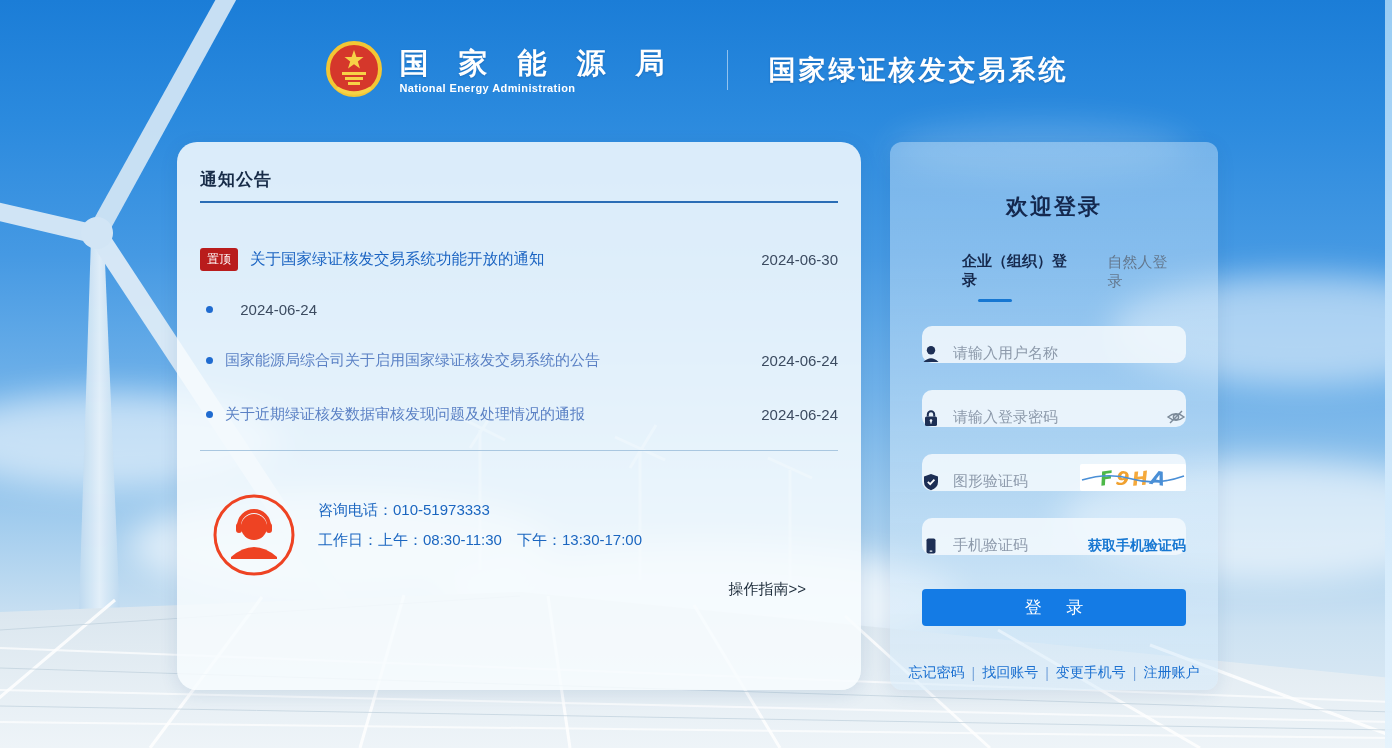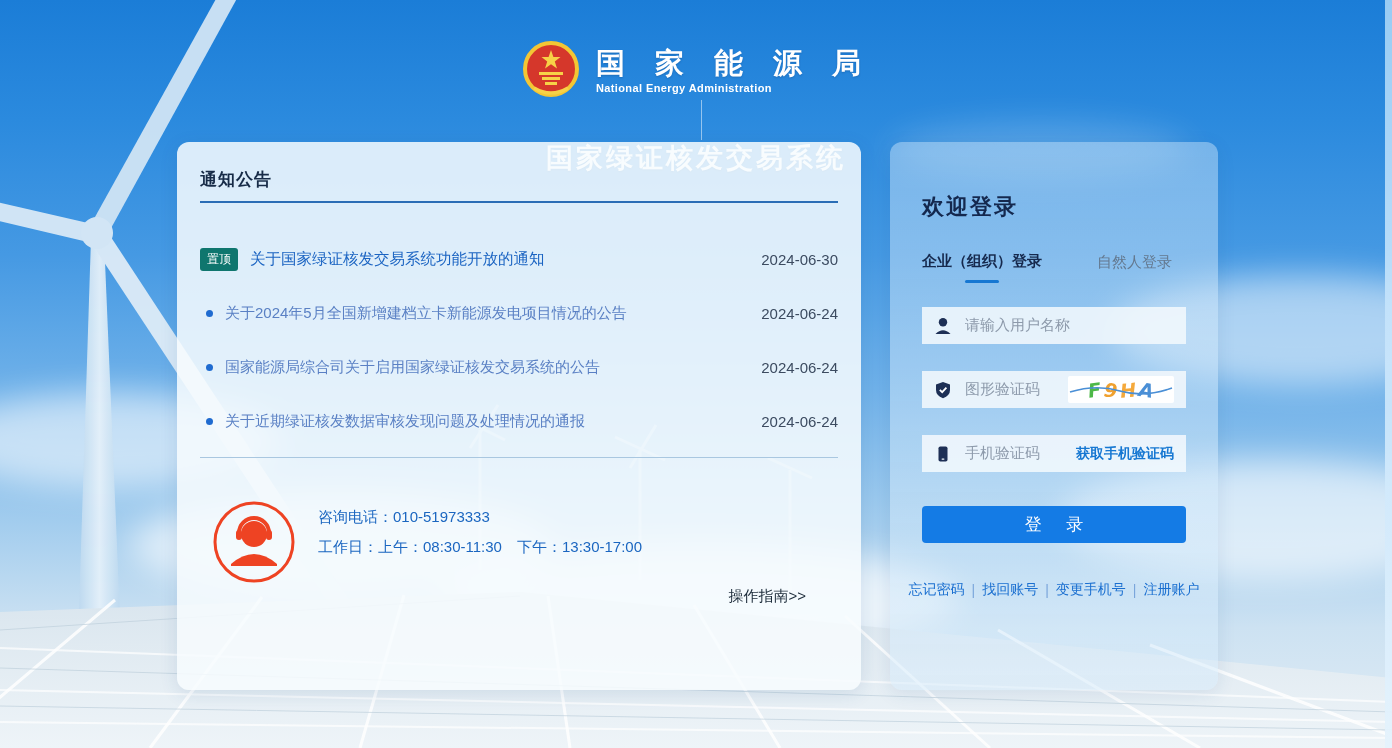--- a/index.html
+++ b/index.html
@@ -9,65 +9,65 @@
     position:relative;
     background:linear-gradient(180deg,#1b7dd7 0%,#2b8ade 16%,#4599e3 34%,#6fb1e9 52%,#a3cdee 70%,#cde2f2 84%,#e2edf5 100%);
   }
   
   .bg-svg { position:absolute; inset:0; pointer-events:none; }
   .right-strip { position:absolute; right:0; top:0; width:7px; height:748px;
     background:linear-gradient(180deg,#9fd0f5,#c3e2fa 40%,#e4f2fc); opacity:.95; }
 
   
   .header { position:absolute; top:40px; left:0; width:100%;
-    display:flex; justify-content:center; align-items:center; gap:0; color:#fff;flex-direction:column; }
+    display:flex; justify-content:center; align-items:center; gap:11px; color:#fff; }
   .brand { display:flex; align-items:center; }
   .emblem { width:62px; height:60px; margin-right:14px; }
   .org-names { display:flex; flex-direction:column; }
   .org-name { font-size:29px; font-weight:bold; letter-spacing:11px; line-height:32px; white-space:nowrap;
     text-shadow:0 1px 2px rgba(0,40,90,.25); }
   .org-name-en { font-size:11px; font-weight:bold; letter-spacing:.4px; margin-top:3px; }
   .head-divider { width:1px; height:40px; background:rgba(255,255,255,.5); margin:0 30px 0 40px; }
   .system-name { font-size:27px; font-weight:bold; letter-spacing:3px; text-shadow:0 1px 2px rgba(0,40,90,.25); }
 
   
   .notice-panel { position:absolute; left:177px; top:142px; width:684px; height:548px;
-    background:rgba(247,251,254,.86); border-radius:12px; padding:0 23px; box-shadow:0 4px 18px rgba(30,80,140,.12); }
+    background:rgba(247,251,254,.86); border-radius:20px; padding:0 23px; box-shadow:0 4px 18px rgba(30,80,140,.12); }
   .notice-title { margin-top:26px; font-size:17px; font-weight:bold; color:#172b47; letter-spacing:1px; }
   .notice-underline { margin-top:10px; border-bottom:2px solid #2a6db5; }
   .notice-row { display:flex; align-items:center; }
   .notice-row.first { margin-top:44px; }
   .notice-row + .notice-row { margin-top:30px; }
-  .pin-badge { background:#0f766e; color:#fff; font-size:12px; padding:3px 7px; border-radius:3px;
+  .pin-badge { background:#b91c1c; color:#fff; font-size:12px; padding:3px 7px; border-radius:3px;
     margin-right:12px; flex:none; }
   .notice-row .bullet { width:7px; height:7px; border-radius:50%; background:#1f6bd0; margin:0 12px 0 6px; flex:none; }
   .notice-link { font-size:15px; color:#5a80c4; line-height:24px; flex:1 1 auto; padding-right:24px; cursor:pointer; }
   .notice-link.pinned { color:#1b64c2; font-weight:normal; font-size:15.5px; }
   .notice-date { font-size:15px; color:#3c4b60; flex:none; width:92px; text-align:right; }
   .notice-divider { margin-top:24px; border-bottom:1px solid #a9c7e0; }
   .contact { display:flex; margin-top:42px; position:relative; }
   .cs-icon { width:84px; height:84px; flex:none; margin-left:12px; }
   .contact-lines { margin-left:22px; padding-top:2px; }
   .contact-line { font-size:15px; color:#1b66c0; line-height:30px; }
   .guide-link { position:absolute; right:32px; bottom:-22px; font-size:15px; color:#1c2b3a; cursor:pointer;text-align:right; }
 
   
   .login-panel { position:absolute; left:890px; top:142px; width:328px; height:548px;
     background:linear-gradient(180deg,rgba(196,224,247,.48),rgba(215,235,250,.55));
     border-radius:12px; padding:0 32px; box-shadow:0 4px 18px rgba(30,80,140,.10); }
-  .login-title { margin-top:50px; font-size:22px; font-weight:bold; color:#14284e; letter-spacing:2px; }
+  .login-title { margin-top:50px; text-align:center; font-size:22px; font-weight:bold; color:#14284e; letter-spacing:2px; }
   .tabs { margin-top:30px; display:flex; justify-content:space-between; align-items:flex-start; padding-right:14px; }
   .tab { font-size:15px; cursor:pointer; }
-  .tab .tab-label { display:block; }
+  .tab .tab-label { display:block;margin-left:40px; }
   .tab.active { color:#16294d; font-weight:bold; }
   .tab.active .tab-underline { margin:9px auto 0; width:34px; height:3px; background:#1677d2; border-radius:2px; }
   .tab.inactive { color:#64788e; padding-top:1px; }
   .fields { margin-top:24px; }
-  .field { height:37px; background:rgba(243,248,253,.88); border-radius:0; display:flex; align-items:center;
-    padding:0 12px; }
+  .field { height:37px; background:rgba(243,248,253,.88); border-radius:10px; display:flex; align-items:flex-end;
+    padding:0 0; }
   .field + .field { margin-top:27px; }
   .field .f-icon { width:18px; height:18px; flex:none; }
   .field .placeholder { margin-left:13px; font-size:15px; color:#8d9aab; }
   .eye { margin-left:auto; width:20px; height:20px; cursor:pointer; }
   .captcha-img { margin-left:auto; width:106px; height:27px; background:#fff; border-radius:2px;
     display:flex; align-items:center; justify-content:center; gap:3px; position:relative; cursor:pointer; overflow:hidden; }
   .captcha-img span { font-size:19px; font-weight:bold; font-style:italic; font-family:"DejaVu Sans",sans-serif; display:inline-block; }
   .captcha-img span:nth-child(1){ transform:rotate(-8deg); }
   .captcha-img span:nth-child(2){ transform:rotate(7deg); }
   .captcha-img span:nth-child(3){ transform:rotate(-5deg); }
@@ -177,21 +177,20 @@
   <div class="notice-title">通知公告</div>
   <div class="notice-underline"></div>
 
   <div class="notice-row first">
     <span class="pin-badge">置顶</span>
     <span class="notice-link pinned">关于国家绿证核发交易系统功能开放的通知</span>
     <span class="notice-date">2024-06-30</span>
   </div>
   <div class="notice-row">
     <span class="bullet"></span>
-    <span class="notice-link">关于2024年5月全国新增建档立卡新能源发电项目情况的公告</span>
     <span class="notice-date">2024-06-24</span>
   </div>
   <div class="notice-row">
     <span class="bullet"></span>
     <span class="notice-link">国家能源局综合司关于启用国家绿证核发交易系统的公告</span>
     <span class="notice-date">2024-06-24</span>
   </div>
   <div class="notice-row">
     <span class="bullet"></span>
     <span class="notice-link">关于近期绿证核发数据审核发现问题及处理情况的通报</span>
@@ -232,20 +231,34 @@
 
   <div class="fields">
     <div class="field">
       <svg class="f-icon" viewBox="0 0 18 18">
         <circle cx="9" cy="5.2" r="4.2" fill="#1d2f55"></circle>
         <path d="M1.5,17 Q9,9.5 16.5,17 Z" fill="#1d2f55"></path>
       </svg>
       <span class="placeholder">请输入用户名称</span>
     </div>
 
+    <div class="field">
+      <svg class="f-icon" viewBox="0 0 18 18">
+        <rect x="3" y="7.5" width="12" height="9.5" rx="1.6" fill="#1d2f55"></rect>
+        <path d="M5.8,7.5 V5.4 a3.2,3.2 0 0 1 6.4,0 V7.5" fill="none" stroke="#1d2f55" stroke-width="2"></path>
+        <circle cx="9" cy="11.6" r="1.3" fill="#f3f8fd"></circle>
+        <rect x="8.4" y="12" width="1.2" height="2.6" fill="#f3f8fd"></rect>
+      </svg>
+      <span class="placeholder">请输入登录密码</span>
+      <svg class="eye" viewBox="0 0 20 20">
+        <path d="M2,10 Q10,3.5 18,10 Q10,16.5 2,10 Z" fill="none" stroke="#7c8a99" stroke-width="1.5"></path>
+        <circle cx="10" cy="10" r="2.6" fill="none" stroke="#7c8a99" stroke-width="1.5"></circle>
+        <line x1="4" y1="16" x2="16" y2="4" stroke="#7c8a99" stroke-width="1.5"></line>
+      </svg>
+    </div>
 
     <div class="field">
       <svg class="f-icon" viewBox="0 0 18 18">
         <path d="M9,1 L16,3.5 V9 Q16,14.5 9,17.2 Q2,14.5 2,9 V3.5 Z" fill="#1d2f55"></path>
         <path d="M5.8,8.8 L8.2,11.2 L12.4,6.6" fill="none" stroke="#ffffff" stroke-width="1.8"></path>
       </svg>
       <span class="placeholder">图形验证码</span>
       <div class="captcha-img">
         <span style="color: rgb(77, 184, 72);">F</span>
         <span style="color: rgb(240, 161, 47);">9</span>

